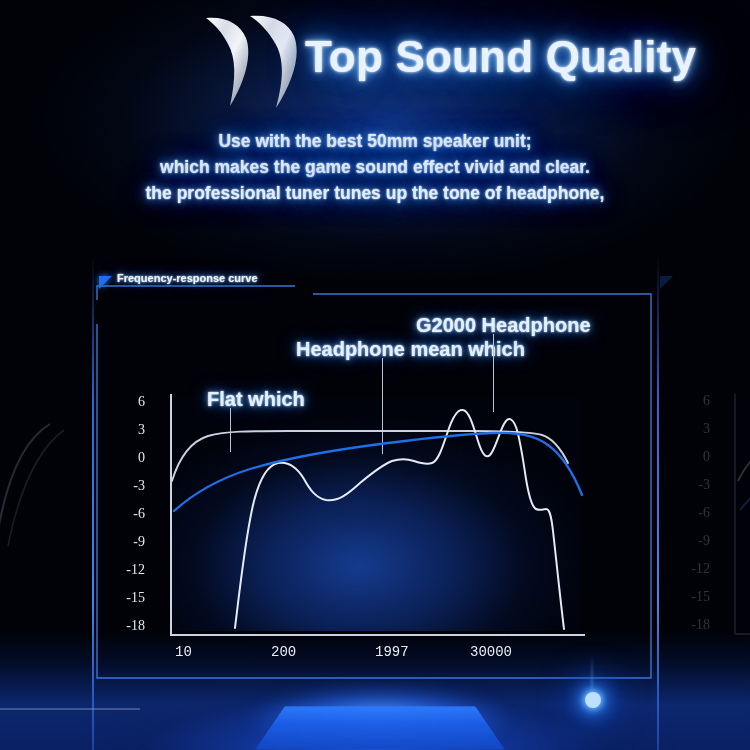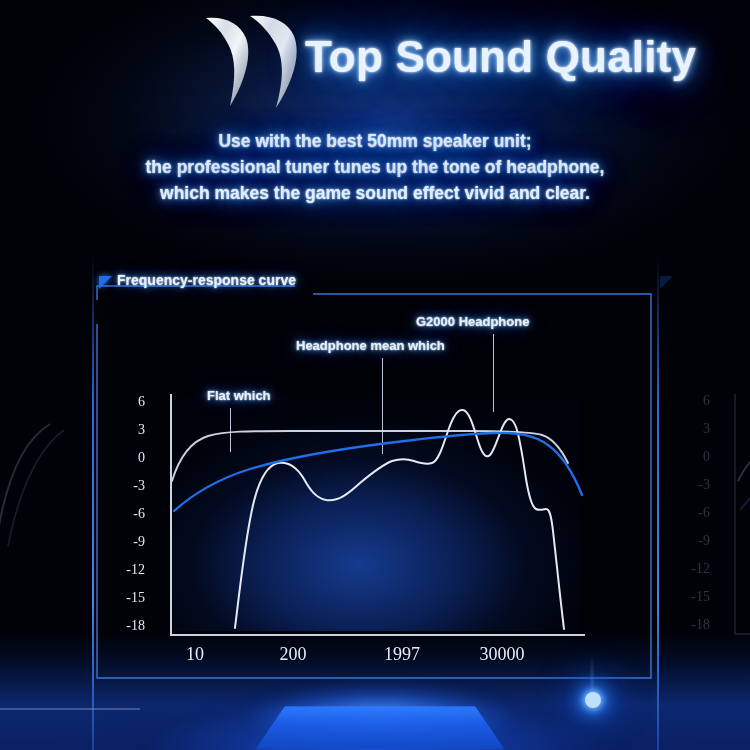--- a/index.html
+++ b/index.html
@@ -60,42 +60,42 @@
   .subtitle{position:absolute;left:60px;top:128px;width:630px;
     text-align:center;font-size:17.5px;font-weight:bold;line-height:26px;
     color:#dceeff;
     text-shadow:0 0 2px #ffffff, 0 0 8px #5aa8ff, 0 0 18px #1f62d8, 0 0 30px #0d3d96;}
   .subtitle div{white-space:nowrap;text-align:center;}
 
   
   .panel{position:absolute;left:95px;top:284px;width:560px;height:404px;}
   .panel-frame{position:absolute;inset:0;}
   .panel-title{position:absolute;left:22px;top:-12px;height:22px;
-    font-size:14px;font-weight:bold;color:#e6f2ff;white-space:nowrap;
+    font-size:11px;font-weight:bold;color:#e6f2ff;white-space:nowrap;
     text-shadow:0 0 2px #fff,0 0 7px #59a6ff,0 0 16px #1e5fd0;}
   .panel-tri{position:absolute;left:4px;top:-8px;width:0;height:0;
     border-left:13px solid #1f6fe8;border-bottom:13px solid transparent;
     filter:drop-shadow(0 0 3px #2a7dff);}
 
   
   .plot{position:absolute;left:75px;top:113px;width:410px;height:234px;
     background:radial-gradient(ellipse 230px 150px at 46% 72%,
       rgba(22,62,150,.95) 0%, rgba(14,42,112,.75) 42%,
       rgba(6,20,62,.45) 72%, rgba(2,7,26,.2) 100%);}
   .plot-axisline{position:absolute;background:#c9d3e2;}
   .ax-y{left:75px;top:110px;width:1.6px;height:240px;}
   .ax-x{left:75px;top:350px;width:415px;height:1.6px;}
 
   .ylab{position:absolute;width:46px;text-align:right;font-size:14px;
     color:#e2e8f2;font-family:"Liberation Serif",serif;}
-  .xlab{position:absolute;text-align:center;font-size:18px;
-    color:#e8edf5;font-family:Liberation Serif, serif;}
-
-  
-  .anno{position:absolute;font-size:13px;font-weight:bold;color:#e3f0ff;
+  .xlab{position:absolute;font-size:14px;
+    color:#e8edf5;font-family:Liberation Mono, monospace;}
+
+  
+  .anno{position:absolute;font-size:20px;font-weight:bold;color:#e3f0ff;
     white-space:nowrap;
     text-shadow:0 0 2px #fff,0 0 7px #5aa8ff,0 0 17px #1b5ccb;padding-left:8px;}
   .leader{position:absolute;width:1.4px;background:#b9c4d6;}
 
   .glowpt{position:absolute;left:490px;top:408px;width:16px;height:16px;
     border-radius:50%;background:#bfe0ff;
     box-shadow:0 0 6px 2px #6fb4ff,0 0 16px 6px #2a7cf0,0 0 34px 12px #1144b4;}
   .glowpt-ray{position:absolute;left:496px;top:370px;width:2px;height:52px;
     background:linear-gradient(180deg,rgba(60,140,255,0),rgba(140,200,255,.85));
     filter:blur(1.2px);}
@@ -139,22 +139,22 @@
         </linearGradient>
       </defs>
       <path d="M10 4 C 30 2 44 10 50 24 C 56 40 50 66 34 92 C 40 64 40 44 32 30 C 26 18 18 10 10 4 Z" fill="url(#clawg)"></path>
       <path d="M54 2 C 76 0 92 8 98 22 C 105 40 98 66 80 94 C 88 64 88 44 79 29 C 72 17 63 8 54 2 Z" fill="url(#clawg)"></path>
     </svg>
 
     <div class="title">Top Sound Quality</div>
 
     <div class="subtitle">
       <div>Use with the best 50mm speaker unit;</div>
+      <div>which makes the game sound effect vivid and clear.</div>
       <div>the professional tuner tunes up the tone of headphone,</div>
-      <div>which makes the game sound effect vivid and clear.</div>
     </div>
   </div>
 
   <div class="panel">
 
     <svg class="panel-frame" viewBox="0 0 560 404" preserveAspectRatio="none">
       <path d="M 2 16 L 2 2 L 200 2 M 218 10 L 556 10 L 556 394 L 2 394 L 2 40" fill="none" stroke="#3f7ad6" stroke-width="1.4" opacity=".95"></path>
     </svg>
 
     <div class="panel-tri"></div>

